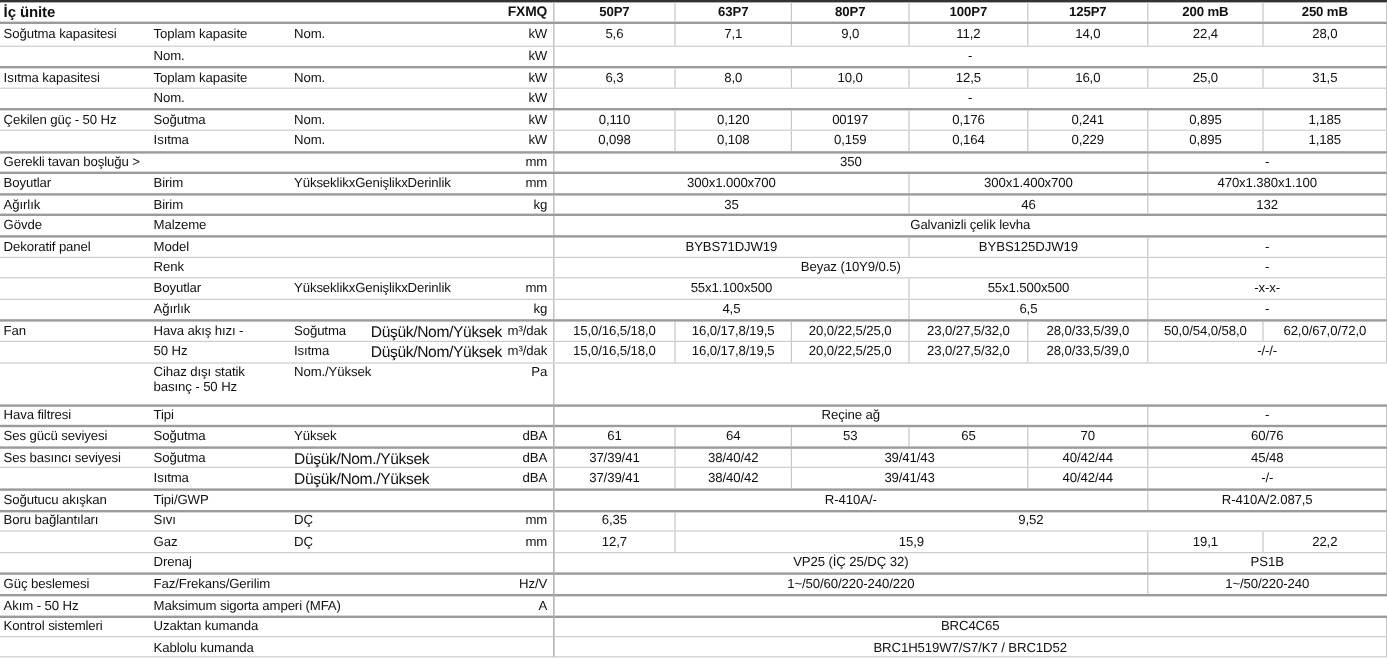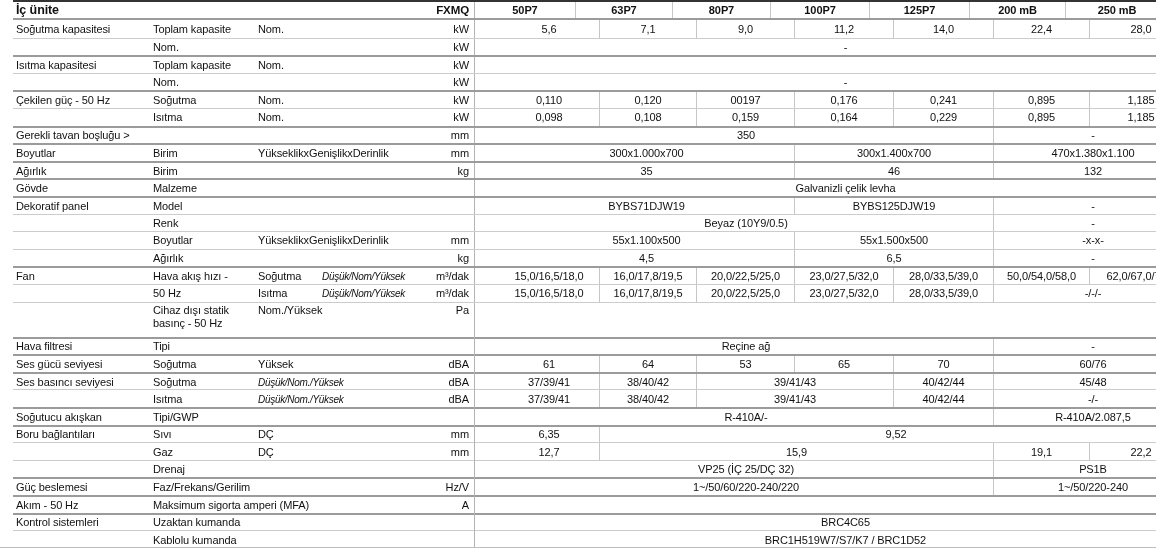--- a/index.html
+++ b/index.html
@@ -1,31 +1,31 @@
 <!DOCTYPE html>
 <html><head>
 <meta charset="utf-8">
 <style>
   html,body{margin:0;padding:0;background:#fff;}
   .spec-table{
     width:1156px;height:548px;box-sizing:border-box;position:relative;
     font-family:"Liberation Sans",sans-serif;font-size:11px;color:#111;
-    letter-spacing:-0.1px;border-bottom:1px solid #bdbdbd;overflow:hidden;background:#fff;padding-left:13px;
+    letter-spacing:-0.1px;border-bottom:1px solid #bdbdbd;overflow:hidden;background:#fff;
   }
   .hrow{display:flex;height:20px;box-sizing:border-box;
     border-top:2px solid #333;border-bottom:2px solid #9b9b9b;}
-  .row{display:flex;height:17.6px;box-sizing:border-box;border-top:1px solid #cccccc;gap:24px;}
+  .row{display:flex;height:17.6px;box-sizing:border-box;border-top:1px solid #cccccc;}
   .row.group{border-top:2px solid #9b9b9b;}
   .row.first{border-top:none;}
   .row.tall{height:35.2px;flex-direction:column;}
   .labels{position:relative;width:462px;flex:0 0 462px;box-sizing:border-box;
     border-right:1px solid #b3b3b3;}
   .lbl{position:absolute;top:50%;transform:translateY(-50%);white-space:nowrap;}
-  .lc1{left:3px}.lc2{left:140px}.lc3{left:245px}.lc4{left:309px}
-  .cond{font-size:10px;letter-spacing:-0.3px;font-style:italic;}
+  .lc1{left:3px}.lc2{left:128px}.lc3{left:245px}.lc4{left:309px}
+  .cond{font-size:13px;letter-spacing:-0.3px;}
   .unit{position:absolute;right:5px;top:50%;transform:translateY(-50%);}
   .vals{flex:1;display:grid;box-sizing:border-box;
     grid-template-columns:100px 97px 98px 99px 100px 96px 103px;
     border-right:1px solid #c6c6c6;}
   .cell{display:flex;align-items:center;justify-content:center;white-space:nowrap;
     border-left:1px solid #c6c6c6;box-sizing:border-box;overflow:hidden;}
   .cell:first-child{border-left:none;}
   .tall .cell{align-items:flex-start;padding-top:1px;}
   .tall .lbl,.tall .unit{top:1px;transform:none;}
   .tall .lc2{width:106px;white-space:normal;line-height:13.4px;}
@@ -83,20 +83,29 @@
           <div class="cell" style="grid-column: span 7;">-</div>
         </div>
       </div>
       <div class="row group">
         <div class="labels">
           <span class="lbl lc1">Isıtma kapasitesi</span>
           <span class="lbl lc2">Toplam kapasite</span>
           <span class="lbl lc3">Nom.</span>
           <span class="unit">kW</span>
         </div>
+        <div class="vals">
+          <div class="cell" style="grid-column: span 1;">6,3</div>
+          <div class="cell" style="grid-column: span 1;">8,0</div>
+          <div class="cell" style="grid-column: span 1;">10,0</div>
+          <div class="cell" style="grid-column: span 1;">12,5</div>
+          <div class="cell" style="grid-column: span 1;">16,0</div>
+          <div class="cell" style="grid-column: span 1;">25,0</div>
+          <div class="cell" style="grid-column: span 1;">31,5</div>
+        </div>
       </div>
       <div class="row">
         <div class="labels">
           <span class="lbl lc2">Nom.</span>
           <span class="unit">kW</span>
         </div>
         <div class="vals">
           <div class="cell" style="grid-column: span 7;">-</div>
         </div>
       </div>

